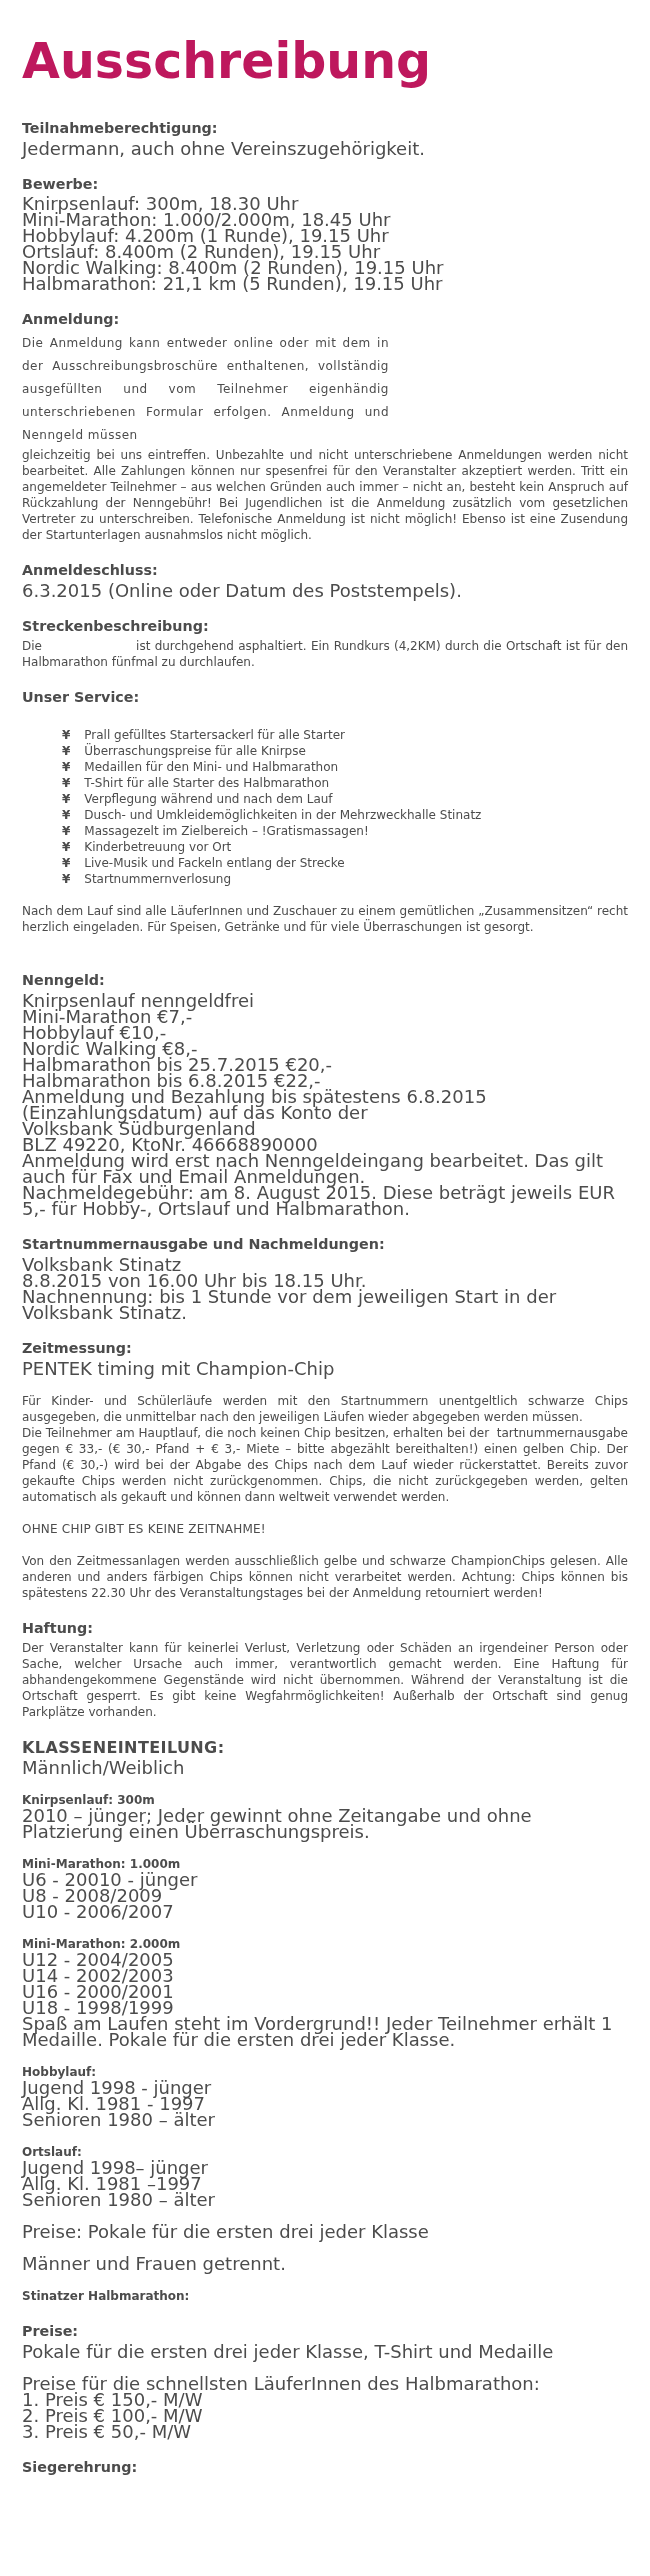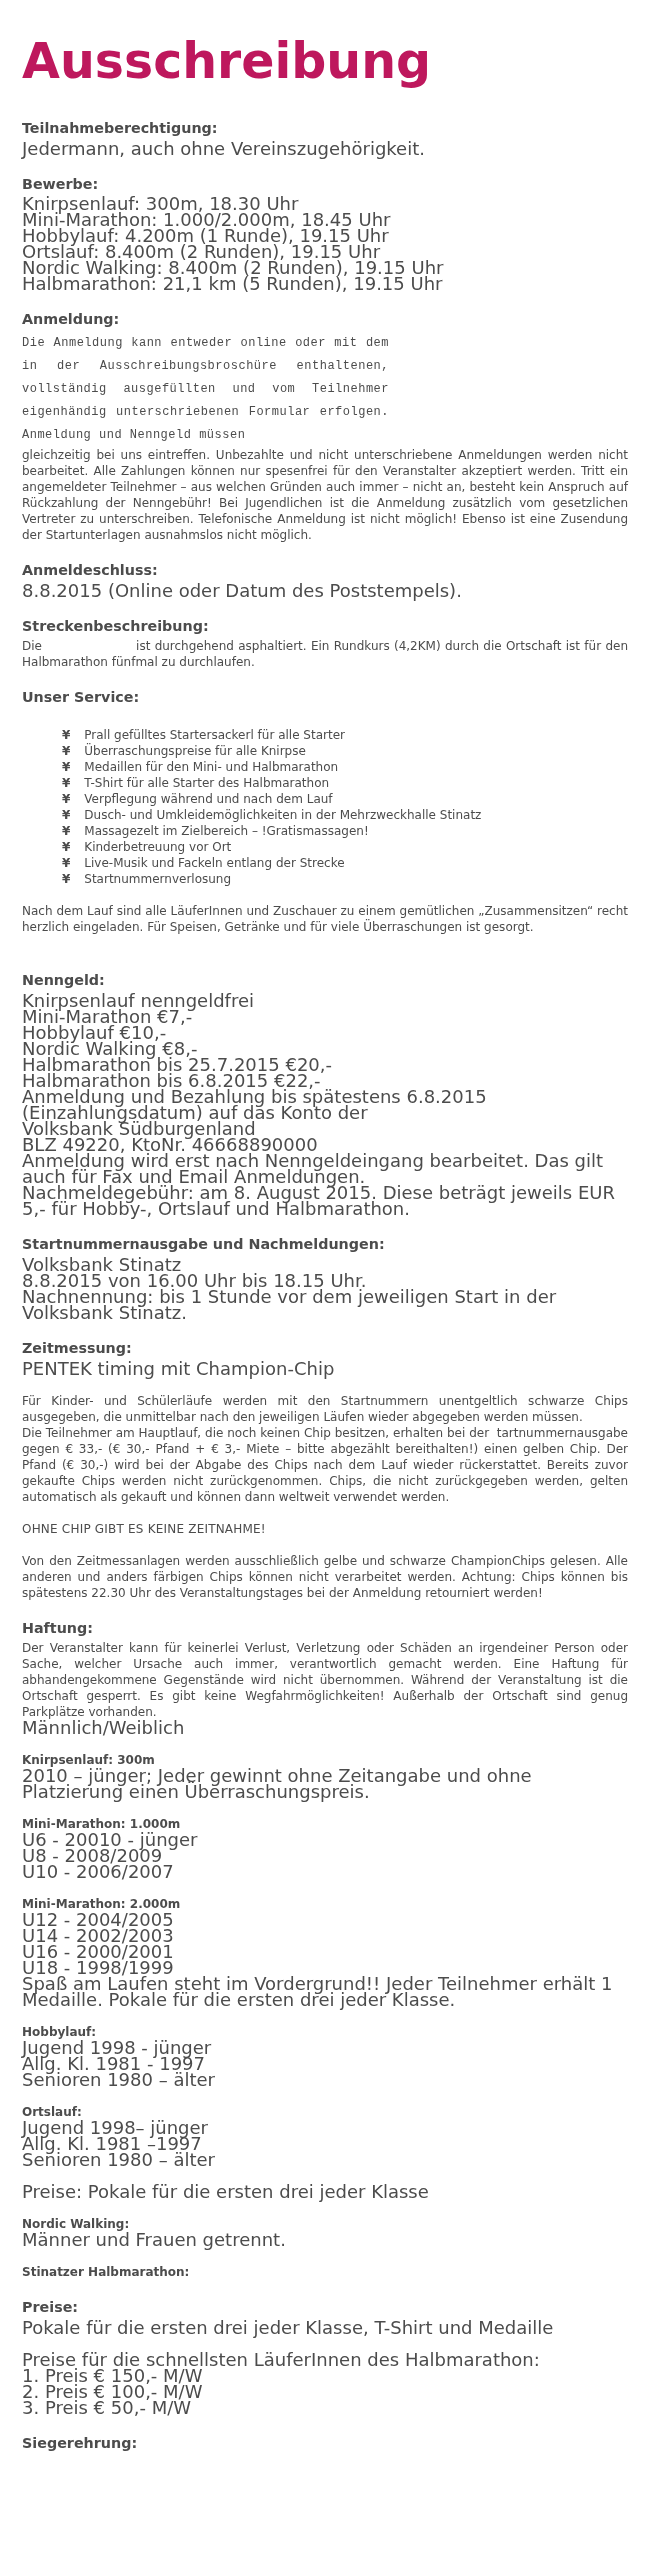--- a/index.html
+++ b/index.html
@@ -44,21 +44,20 @@
     text-align: justify;
     white-space: pre-wrap;
     margin: 0 0 0 0;
   }
   .para-narrow {
     font-size: 12px;
     line-height: 23px;
     width: 367px;
     text-align: justify;
     letter-spacing: 0.5px;
-    font-family: Liberation Mono, monospace;
   }
   .para-gap { margin-top: 16px; }
   .warning-line {
     font-size: 12px;
     letter-spacing: 0.2px;
     margin-top: 16px;
   }
   .bullets { margin-top: 20.7px; }
   .bullet-row {
     display: flex;
@@ -104,21 +103,21 @@
 
   <div>
     <div class="heading">Anmeldung:</div>
     <div class="para-narrow">Die Anmeldung kann entweder online oder mit dem in der Ausschreibungsbroschüre enthaltenen, vollständig ausgefüllten und vom Teilnehmer eigenhändig unterschriebenen Formular erfolgen. Anmeldung und Nenngeld müssen</div>
     <div class="para">gleichzeitig bei uns eintreffen. Unbezahlte und nicht unterschriebene Anmeldungen werden nicht bearbeitet. Alle Zahlungen können nur spesenfrei für den Veranstalter akzeptiert werden. Tritt ein angemeldeter Teilnehmer – aus welchen Gründen auch immer – nicht an, besteht kein Anspruch auf Rückzahlung der Nenngebühr! Bei Jugendlichen ist die Anmeldung zusätzlich vom gesetzlichen Vertreter zu unterschreiben. Telefonische Anmeldung ist nicht möglich! Ebenso ist eine Zusendung der Startunterlagen ausnahmslos nicht möglich.</div>
   </div>
 
   <div>
     <div class="heading">Anmeldeschluss:</div>
     <div>
-        <div class="line">8.8.2015 (Online oder Datum des Poststempels).</div>
+        <div class="line">6.3.2015 (Online oder Datum des Poststempels).</div>
       </div>
   </div>
 
   <div>
     <div class="heading">Streckenbeschreibung:</div>
     <div class="para">Die                      ist durchgehend asphaltiert. Ein Rundkurs (4,2KM) durch die Ortschaft ist für den Halbmarathon fünfmal zu durchlaufen.</div>
   </div>
 
   <div>
     <div class="heading">Unser Service:</div>
@@ -206,20 +205,21 @@
     <div class="line warning-line">OHNE CHIP GIBT ES KEINE ZEITNAHME!</div>
     <div class="para para-gap">Von den Zeitmessanlagen werden ausschließlich gelbe und schwarze ChampionChips gelesen. Alle anderen und anders färbigen Chips können nicht verarbeitet werden. Achtung: Chips können bis spätestens 22.30 Uhr des Veranstaltungstages bei der Anmeldung retourniert werden!</div>
   </div>
 
   <div>
     <div class="heading">Haftung:</div>
     <div class="para">Der Veranstalter kann für keinerlei Verlust, Verletzung oder Schäden an irgendeiner Person oder Sache, welcher Ursache auch immer, verantwortlich gemacht werden. Eine Haftung für abhandengekommene Gegenstände wird nicht übernommen. Während der Veranstaltung ist die Ortschaft gesperrt. Es gibt keine Wegfahrmöglichkeiten! Außerhalb der Ortschaft sind genug Parkplätze vorhanden.</div>
   </div>
 
   <div>
+    <div class="heading caps">KLASSENEINTEILUNG:</div>
     <div class="line">Männlich/Weiblich</div>
 
     <div class="group">
       <div class="group-title">Knirpsenlauf: 300m</div>
       <div>
           <div class="line">2010 – jünger; Jeder gewinnt ohne Zeitangabe und ohne Platzierung einen Überraschungspreis.</div>
         </div>
     </div>
 
     <div class="group">
@@ -260,21 +260,20 @@
         </div>
     </div>
 
     <div class="group">
       <div>
           <div class="line">Preise: Pokale für die ersten drei jeder Klasse</div>
         </div>
     </div>
 
     <div class="group">
-      <div class="group-title">Nordic Walking:</div>
       <div>
           <div class="line">Männer und Frauen getrennt.</div>
         </div>
     </div>
 
     <div class="group">
       <div class="group-title">Stinatzer Halbmarathon:</div>
     </div>
   </div>
 

